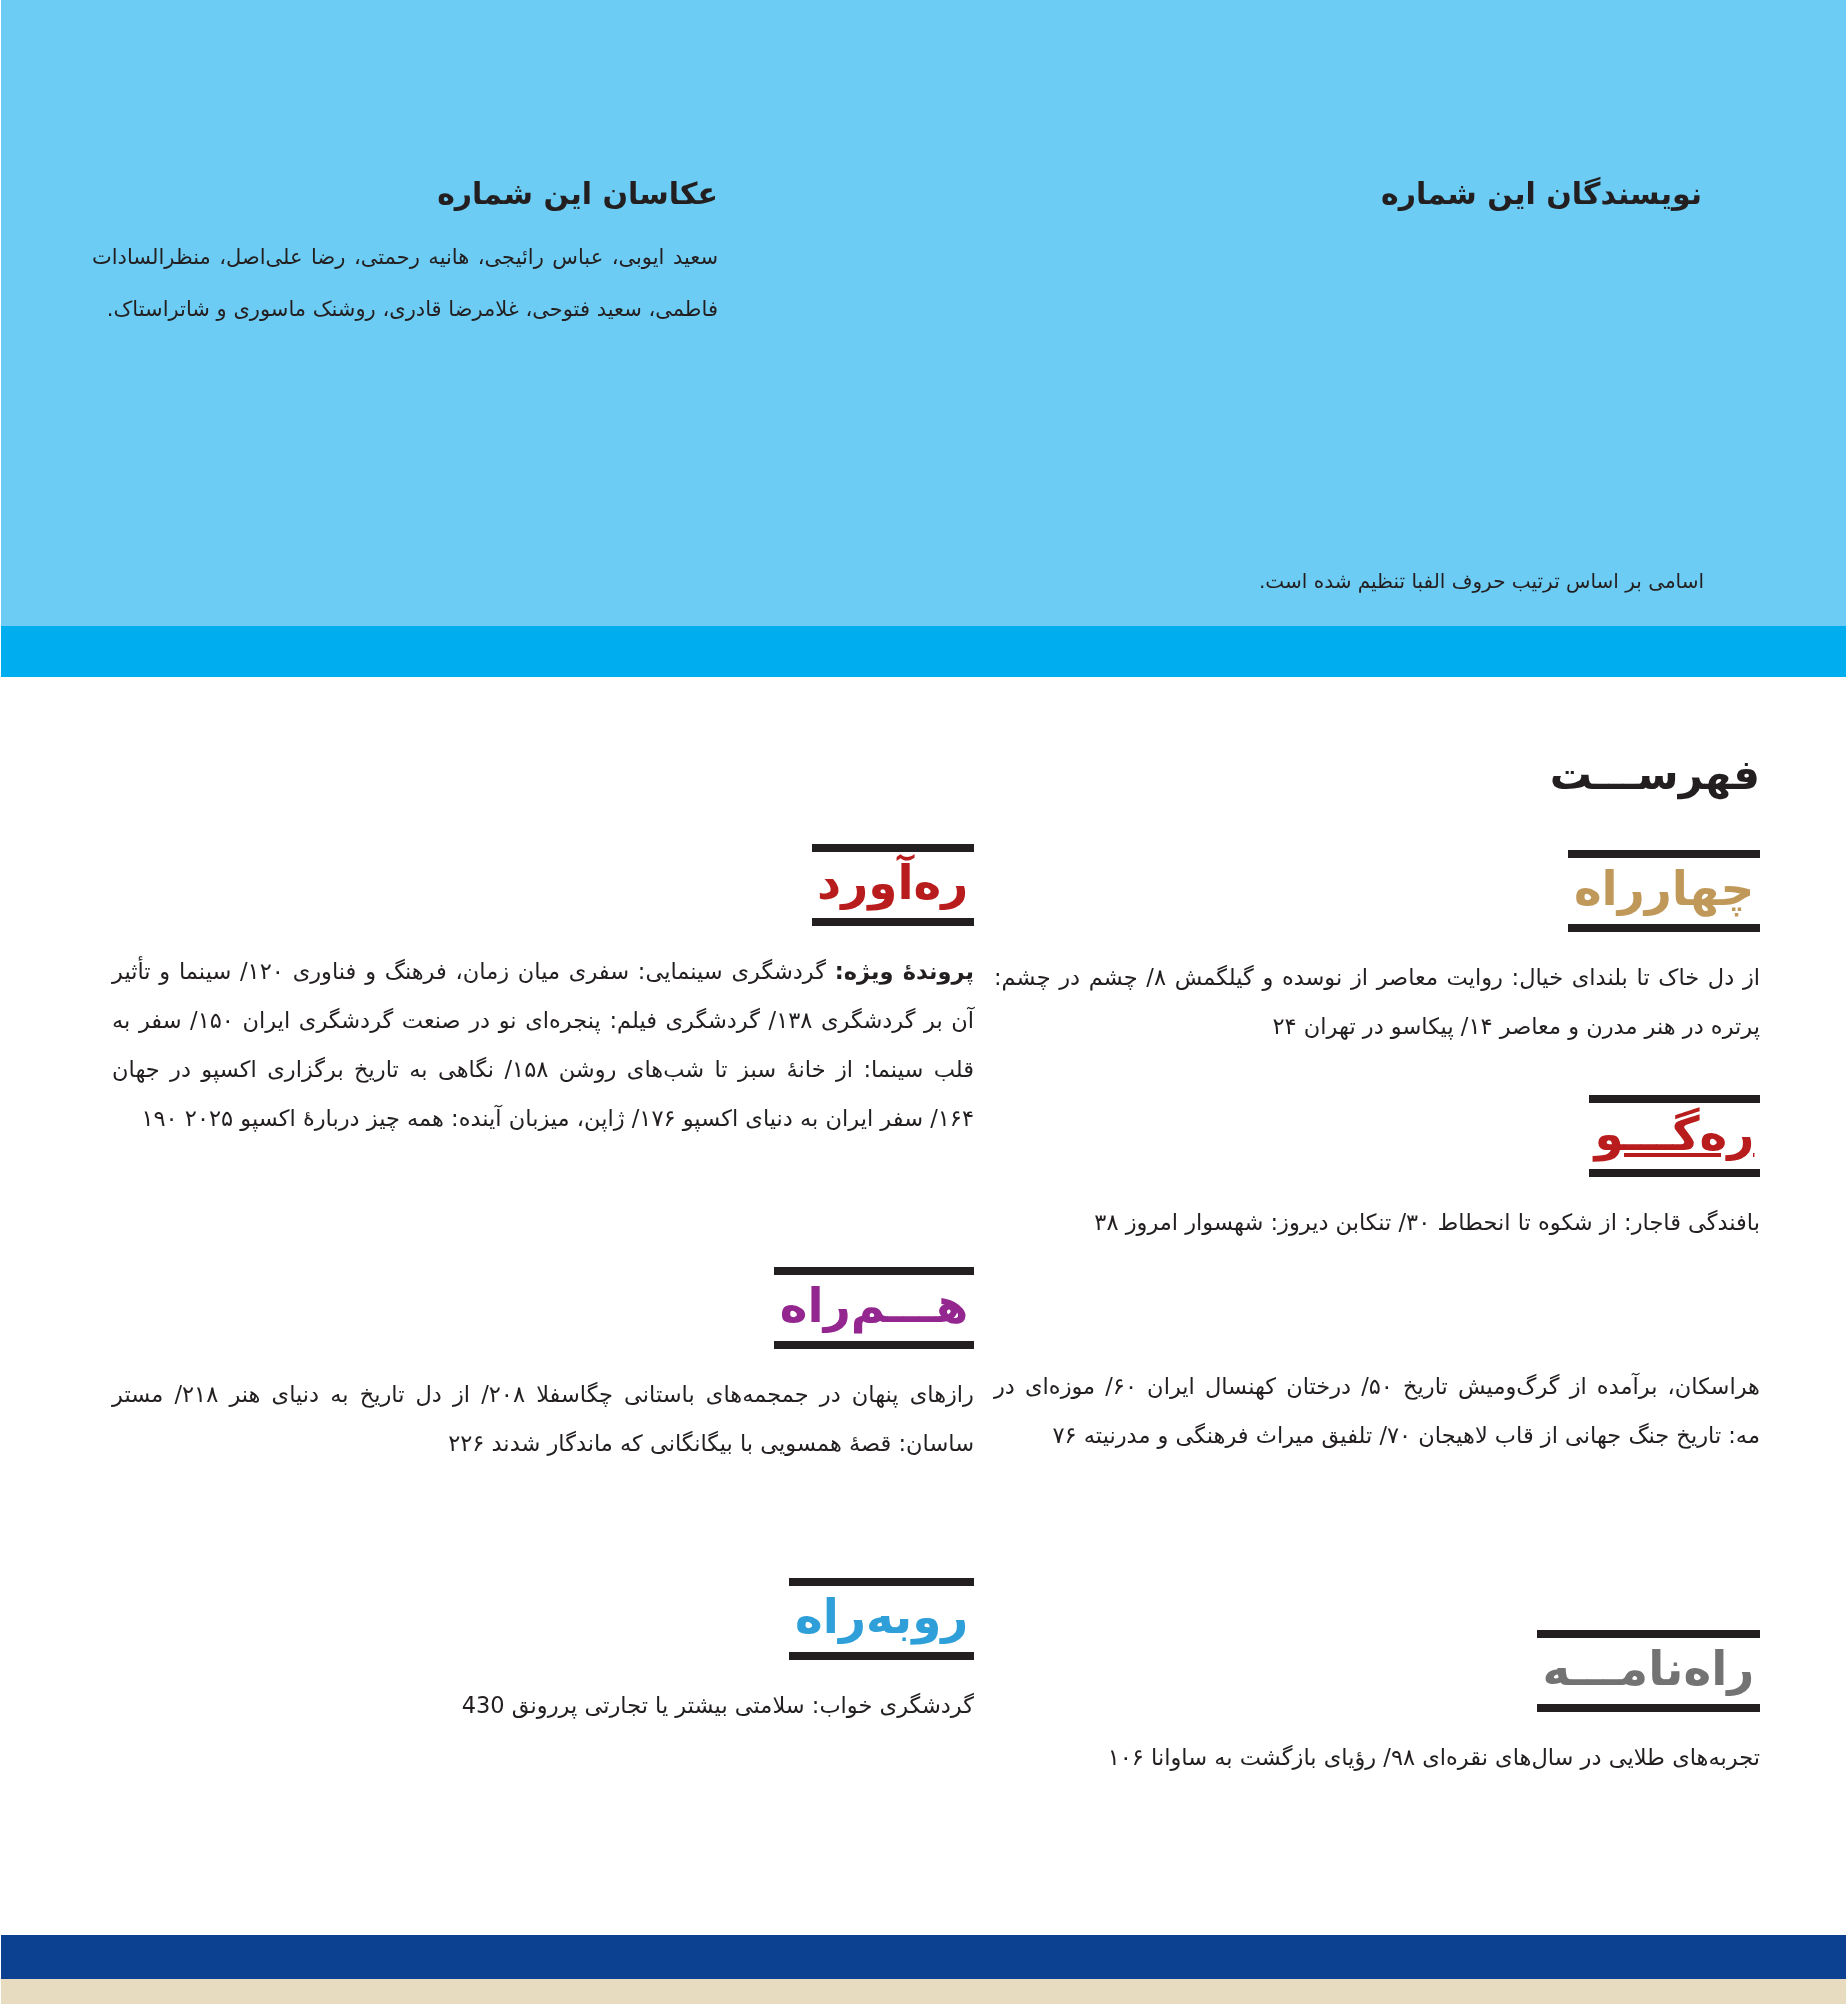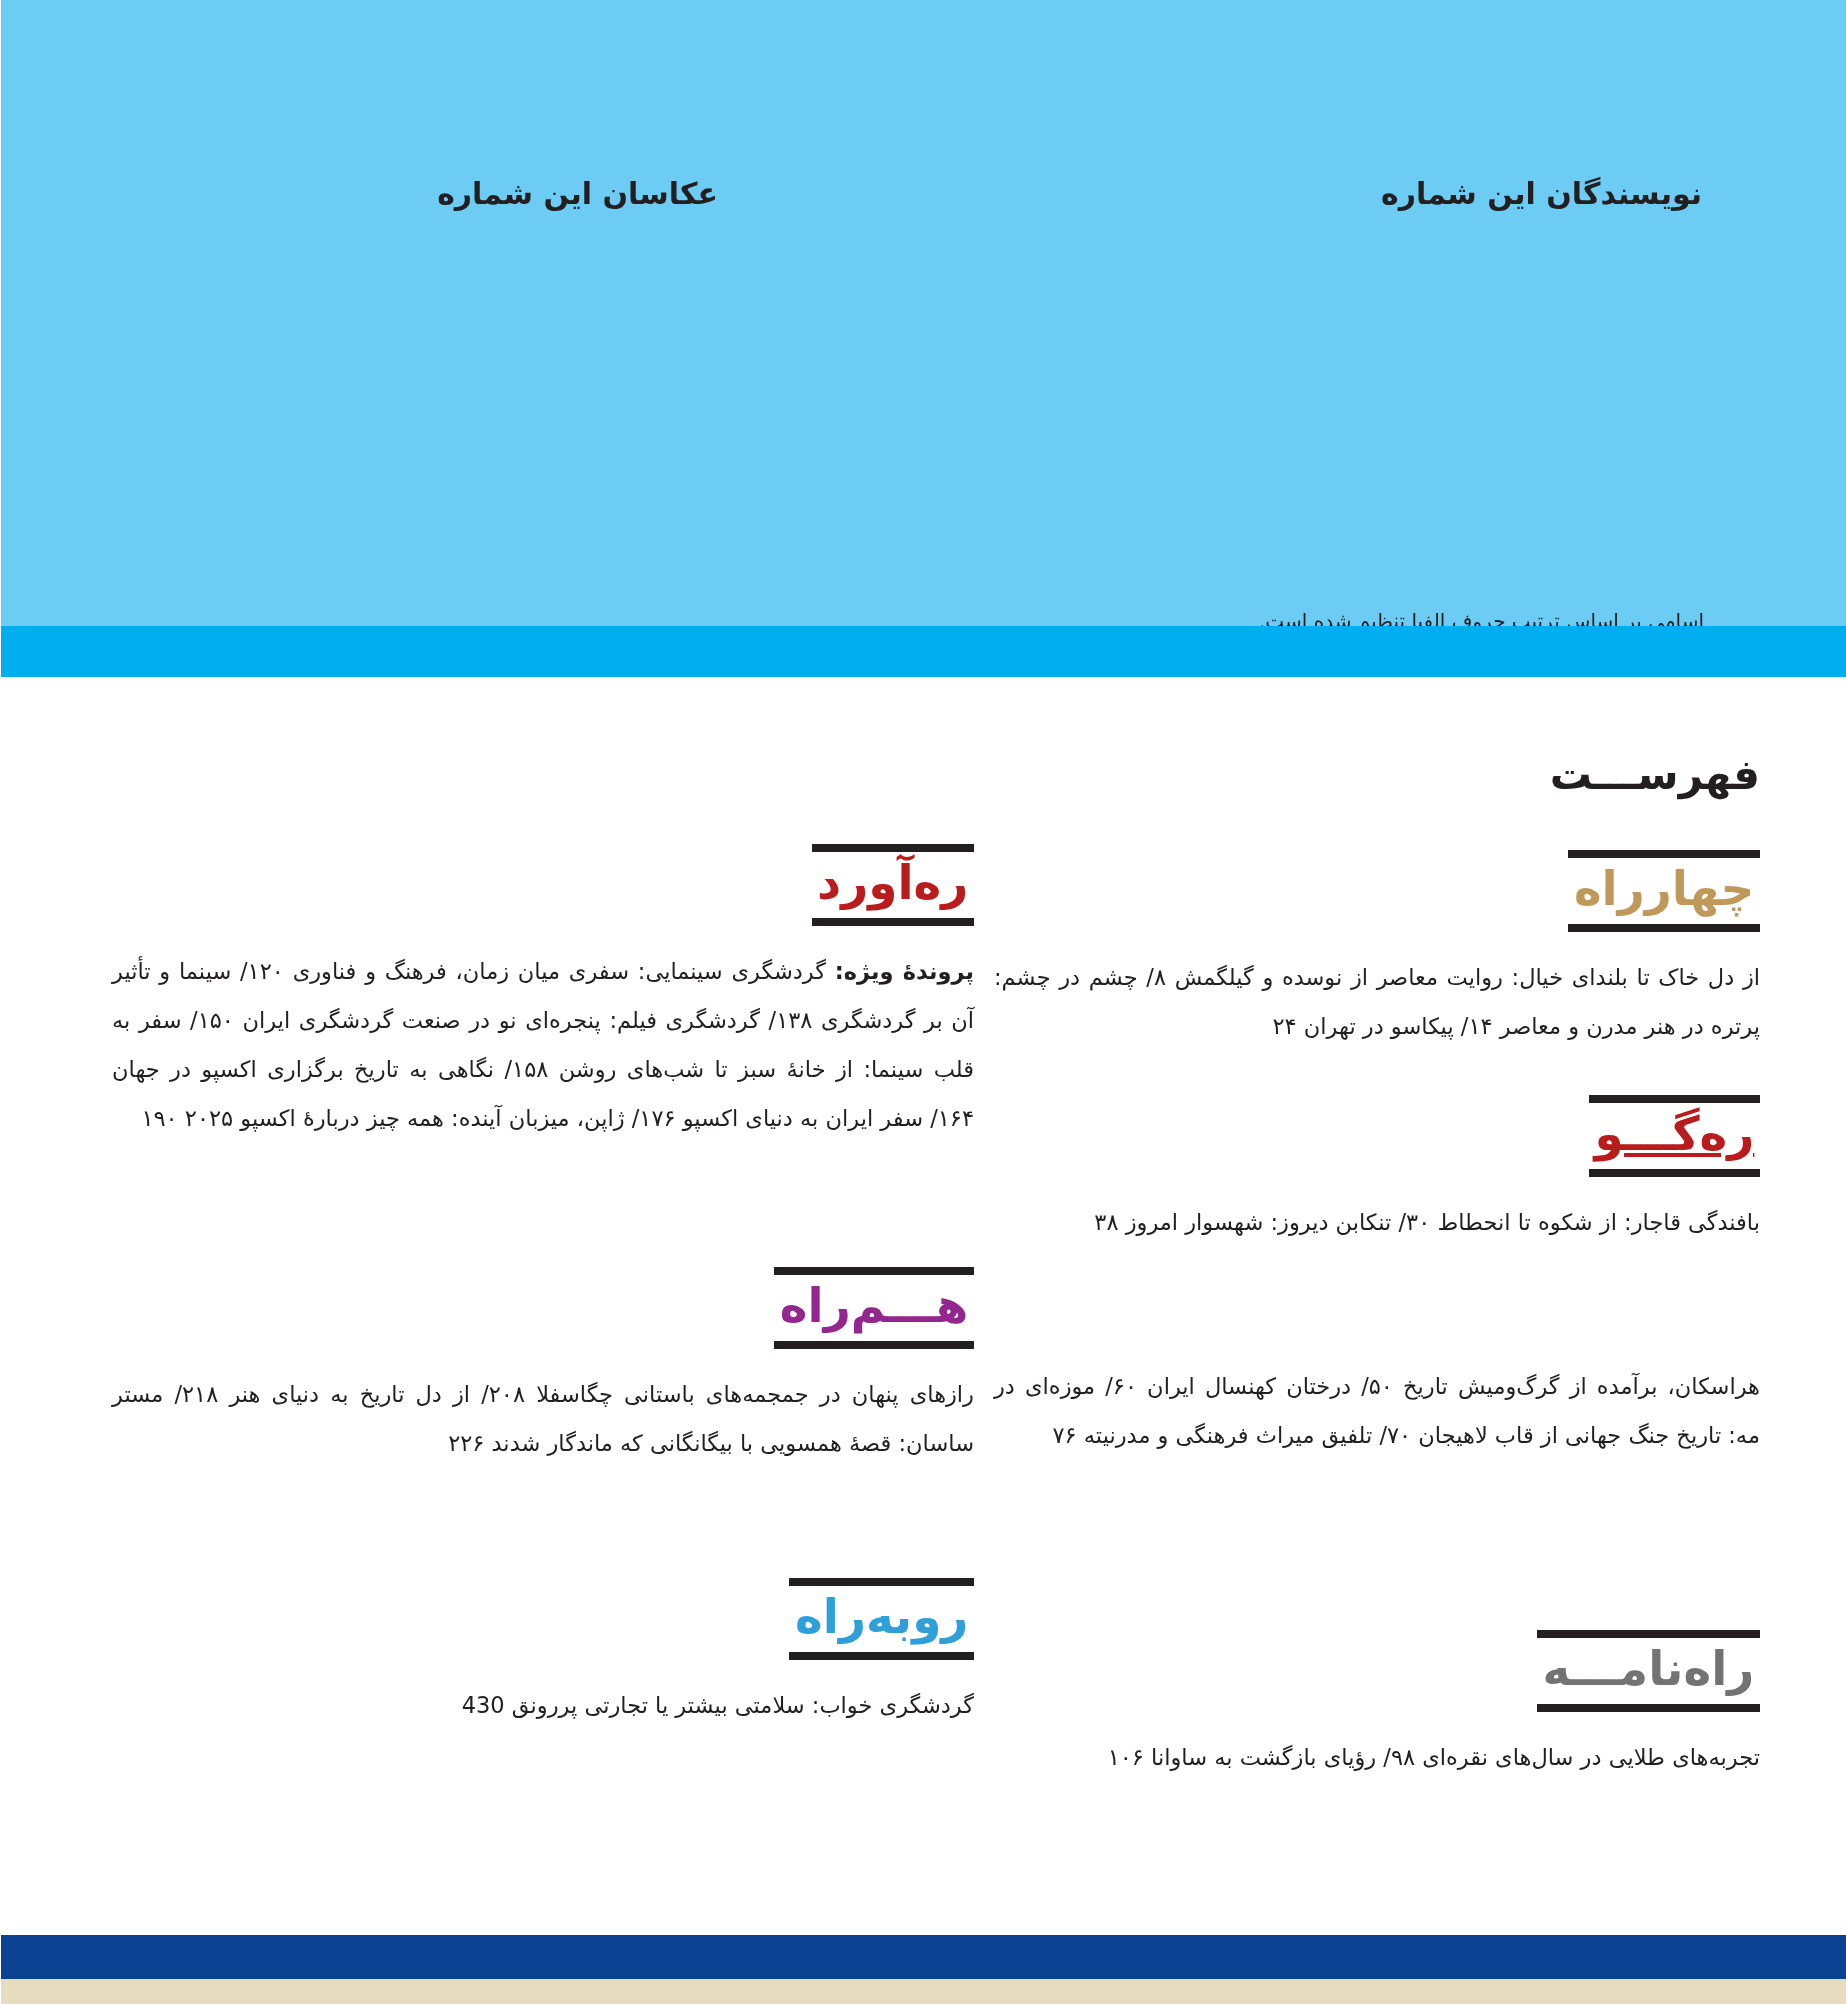--- a/index.html
+++ b/index.html
@@ -25,21 +25,21 @@
   .band-cyan{top:626px;height:51px;background:var(--divider_cyan);}
   .band-navy{top:1935px;height:44px;background:var(--divider_navy);}
   .band-beige{top:1979px;height:632px;background:var(--imprint_bg);}
 
   
   .credit-block{position:absolute;direction:rtl;text-align:right;}
   .credit-writers{top:176px;right:145px;width:682px;}
   .credit-photographers{top:176px;right:1129px;width:626px;}
   .credit-block h2{font-size:30px;font-weight:bold;margin-bottom:20px;}
   .credit-block p{font-size:21px;line-height:52px;text-align:justify;}
-  .alpha-note{position:absolute;top:569px;right:143px;width:882px;font-size:20px;text-align:right;margin-top:40px;}
+  .alpha-note{position:absolute;top:569px;right:143px;width:882px;font-size:20px;text-align:right;}
 
   
   .toc-heading{
     position:absolute;top:750px;right:87px;
     font-size:42px;font-weight:bold;text-align:right;
   }
   .toc-section{position:absolute;text-align:right;direction:rtl;}
   .col-right{right:87px;width:766px;}
   .col-left{right:873px;width:862px;}
   .sec-chaharrah{top:850px;}
@@ -65,20 +65,21 @@
 </style>
 </head>
 <body>
 
 <div class="band band-top">
   <div class="credit-block credit-writers">
     <h2>نویسندگان این شماره</h2>
   </div>
   <div class="credit-block credit-photographers">
     <h2>عکاسان این شماره</h2>
+    <p>سعید ایوبی، عباس رائیجی، هانیه رحمتی، رضا علی‌اصل، منظرالسادات فاطمی، سعید فتوحی، غلامرضا قادری، روشنک ماسوری و شاتراستاک.</p>
   </div>
   <p class="alpha-note">اسامی بر اساس ترتیب حروف الفبا تنظیم شده است.</p>
 </div>
 
 <div class="band band-cyan"></div>
 
 <main>
   <h1 class="toc-heading">فهرســـت</h1>
 
   <section class="toc-section col-right sec-chaharrah">

